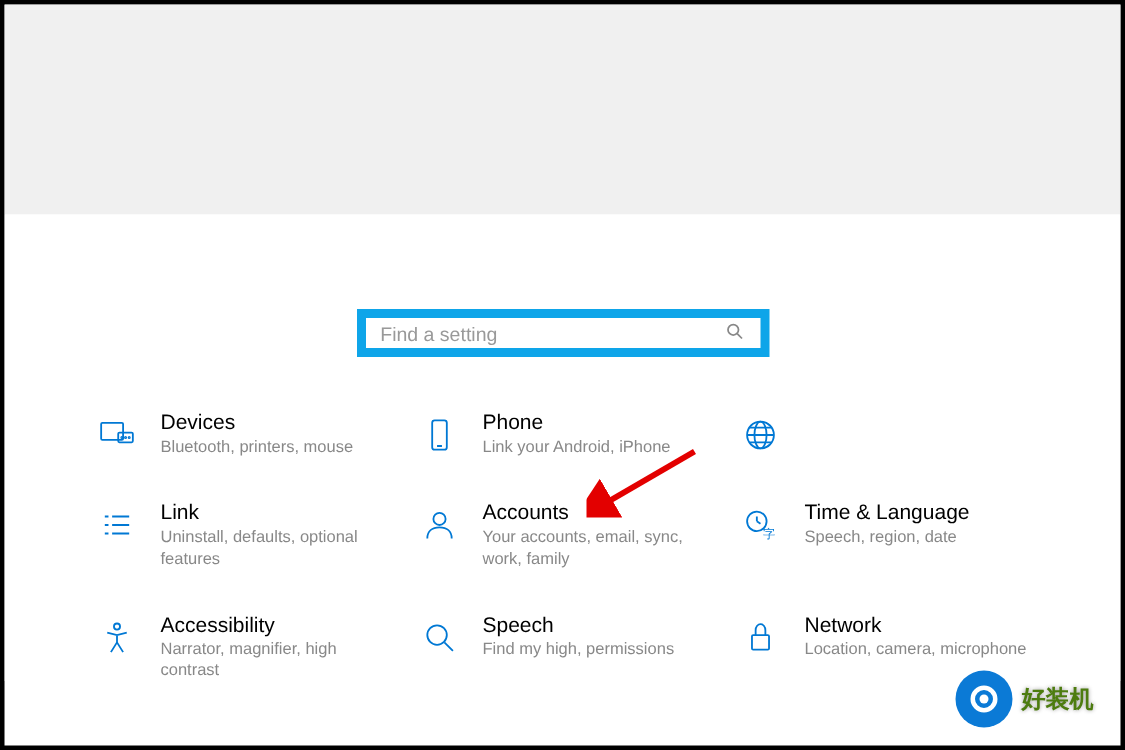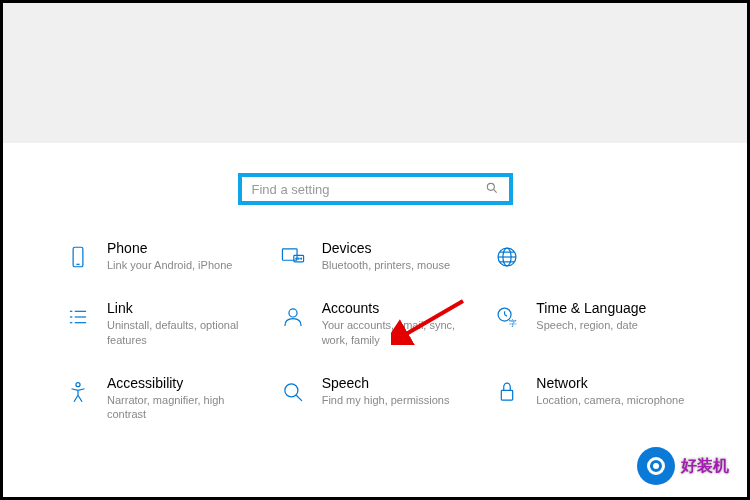--- a/index.html
+++ b/index.html
@@ -1,37 +1,37 @@
 <!DOCTYPE html>
 <html><head>
   <meta charset="utf-8">
   <style>
     * { margin: 0; padding: 0; box-sizing: border-box; }
     body { font-family: "Segoe UI", Arial, sans-serif; background: #fff; width: 750px; height: 500px; overflow: hidden; position: relative; border: 3px solid #000; }
     .top-area { height: 140px; background: #f0f0f0; }
     .content { padding: 0 60px; background: #fff; }
     .search-wrap { display: flex; justify-content: center; padding: 30px 0 35px; }
-    .search-box { width: 275px; height: 32px; border: 4px solid #0ea5e9; display: flex; align-items: center; padding: 0 10px; }
+    .search-box { width: 275px; height: 32px; border: 6px solid #0ea5e9; display: flex; align-items: center; padding: 0 10px; margin-top: 33px; }
     .search-input { flex: 1; border: none; outline: none; font-size: 13px; color: #999; background: transparent; }
     .search-input::placeholder { color: #999; }
     .search-icon-glyph { color: #888; font-size: 13px; }
     .grid { display: grid; grid-template-columns: repeat(3, 1fr); column-gap: 20px; row-gap: 28px; }
     .tile { display: flex; align-items: flex-start; gap: 14px; cursor: pointer; }
     .tile-icon { width: 30px; height: 30px; display: flex; align-items: center; justify-content: center; color: #0078d4; flex-shrink: 0; margin-top: 2px; }
     .tile-icon svg { width: 26px; height: 26px; stroke: #0078d4; fill: none; stroke-width: 1.5; }
     .tile-text { flex: 1; }
     .tile-title { font-size: 14px; color: #000; margin-bottom: 2px; }
     .tile-desc { font-size: 11px; color: #888; line-height: 1.3; }
     .arrow { position: absolute; left: 388px; top: 292px; pointer-events: none; }
     .arrow svg { width: 80px; height: 50px; }
     .watermark { position: absolute; right: 18px; bottom: 12px; display: flex; align-items: center; gap: 6px; }
     .wm-circle { width: 38px; height: 38px; border-radius: 50%; background: #0b7ad6; display: flex; align-items: center; justify-content: center; }
     .wm-inner { width: 18px; height: 18px; border-radius: 50%; border: 3px solid #fff; background: transparent; position: relative; }
     .wm-dot { position: absolute; width: 6px; height: 6px; border-radius: 50%; background: #fff; top: 3px; left: 3px; }
-    .wm-text { color: #a21caf; font-size: 16px; font-weight: bold; text-shadow: 0 0 3px rgba(0,0,0,.4); }
+    .wm-text { color: #4d7c0f; font-size: 16px; font-weight: bold; text-shadow: 0 0 3px rgba(0,0,0,.4); }
   </style>
 </head>
 <body>
 
 <div class="top-area"></div>
 
 <div class="content">
 
   <div class="search-wrap">
     <div class="search-box">
@@ -43,43 +43,43 @@
           </svg>
       </span>
     </div>
   </div>
 
   <div class="grid">
 
     <div class="tile">
       <div class="tile-icon">
         <svg viewBox="0 0 32 32">
-            <rect x="10" y="4" width="12" height="24" rx="2"></rect>
-            <line x1="14" y1="25" x2="18" y2="25"></line>
-          </svg>
-      </div>
-      <div class="tile-text">
-        <div class="tile-title">Phone</div>
-        <div class="tile-desc">Link your Android, iPhone</div>
-      </div>
-    </div>
-
-    <div class="tile">
-      <div class="tile-icon">
-        <svg viewBox="0 0 32 32">
             <rect x="3" y="6" width="18" height="14" rx="1"></rect>
             <rect x="17" y="14" width="12" height="8" rx="1"></rect>
             <circle cx="20" cy="18" r="0.5"></circle>
             <circle cx="23" cy="18" r="0.5"></circle>
             <circle cx="26" cy="18" r="0.5"></circle>
           </svg>
       </div>
       <div class="tile-text">
         <div class="tile-title">Devices</div>
         <div class="tile-desc">Bluetooth, printers, mouse</div>
+      </div>
+    </div>
+
+    <div class="tile">
+      <div class="tile-icon">
+        <svg viewBox="0 0 32 32">
+            <rect x="10" y="4" width="12" height="24" rx="2"></rect>
+            <line x1="14" y1="25" x2="18" y2="25"></line>
+          </svg>
+      </div>
+      <div class="tile-text">
+        <div class="tile-title">Phone</div>
+        <div class="tile-desc">Link your Android, iPhone</div>
       </div>
     </div>
 
     <div class="tile">
       <div class="tile-icon">
         <svg viewBox="0 0 32 32">
             <circle cx="16" cy="16" r="11"></circle>
             <ellipse cx="16" cy="16" rx="5" ry="11"></ellipse>
             <line x1="5" y1="16" x2="27" y2="16"></line>
             <line x1="7" y1="10" x2="25" y2="10"></line>

